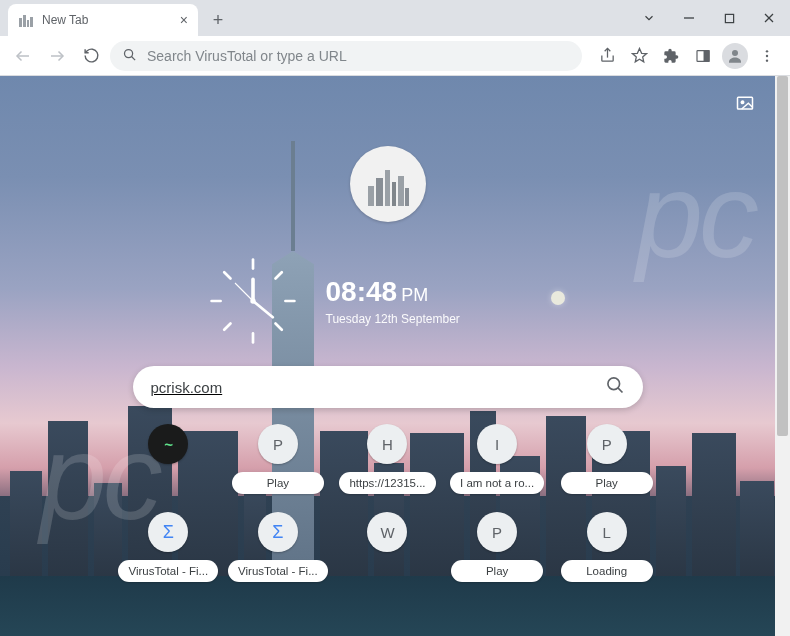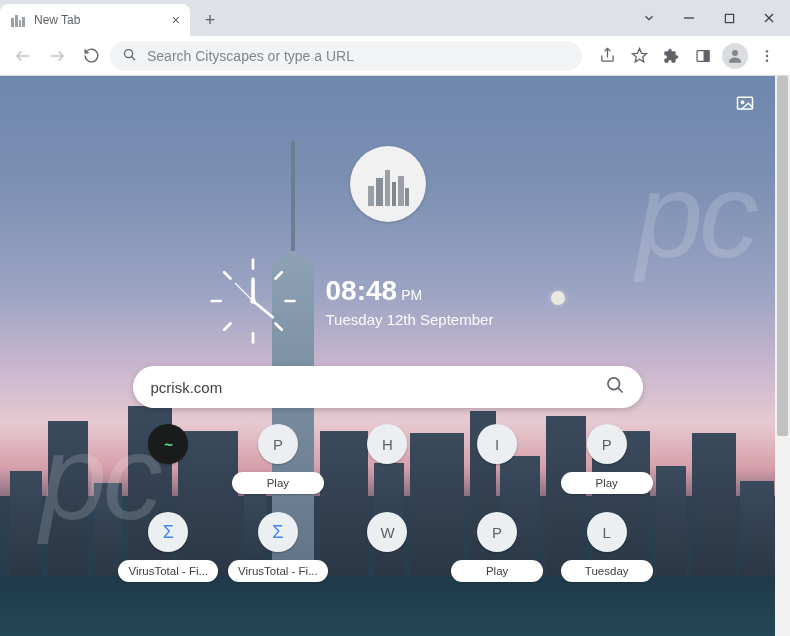--- a/index.html
+++ b/index.html
@@ -1,19 +1,19 @@
 <!DOCTYPE html>
 <html><head>
 <meta charset="utf-8">
 <style>
 * { margin: 0; padding: 0; box-sizing: border-box; font-family: "Segoe UI", Arial, sans-serif; }
 body { width: 790px; height: 636px; overflow: hidden; background: #fff; }
 
 
-.titlebar { height: 36px; background: #dee1e6; display: flex; align-items: flex-end; position: relative; }
+.titlebar { height: 36px; background: #dee1e6; display: flex; align-items: flex-end; padding-left: 8px; position: relative; }
 .tab { background: #fff; height: 32px; width: 190px; border-radius: 8px 8px 0 0; display: flex; align-items: center; padding: 0 10px; gap: 8px; font-size: 12px; color: #5f6368; }
 .tab .favicon { width: 16px; height: 16px; display:flex; align-items:flex-end; justify-content:center; }
 .tab .favicon svg { width:16px; height:16px; }
 .tab .close { margin-left: auto; color:#5f6368; font-size: 14px; line-height:1; }
 .newtab { width: 28px; height: 28px; display:flex; align-items:center; justify-content:center; color:#5f6368; font-size:18px; margin-left:6px; margin-bottom:2px; border-radius:50%; }
 .winbtns { position:absolute; right:4px; top:0; height:36px; display:flex; align-items:center; gap:6px; }
 .winbtn { width:34px; height:28px; display:flex; align-items:center; justify-content:center; color:#3c4043; }
 
 
 .toolbar { height: 40px; background:#fff; border-bottom:1px solid #dadce0; display:flex; align-items:center; padding:0 8px; gap:4px; }
@@ -61,25 +61,25 @@
 
 .logo { position:absolute; top:70px; left:50%; transform:translateX(-50%); width:76px; height:76px; border-radius:50%; background:#f1f1f1; display:flex; align-items:flex-end; justify-content:center; padding-bottom:14px; box-shadow:0 1px 3px rgba(0,0,0,.2);}
 .logo svg{ width:44px; height:40px; }
 
 
 .clockwrap { position:absolute; top:180px; left:50%; transform:translateX(-50%); width:360px; display:flex; align-items:center; gap:28px; color:#fff; }
 .analog { width:90px; height:90px; position:relative; }
 .analog .face{ position:absolute; inset:0; }
 .timeinfo { text-align:left; }
 .timeinfo .time { font-size:28px; font-weight:600; }
-.timeinfo .ampm { font-size:14px; font-weight:500; margin-left:4px; }
-.timeinfo .date { font-size:15px; margin-top:4px; opacity:.95; }
-
-
-.searchbar { position:absolute; top:290px; left:50%; transform:translateX(-50%); width:510px; height:42px; background:#fff; border-radius:21px; display:flex; align-items:center; padding:0 18px; box-shadow:0 2px 6px rgba(0,0,0,.18); }
+.timeinfo .ampm { font-size:18px; font-weight:500; margin-left:4px; }
+.timeinfo .date { font-size:12px; margin-top:4px; opacity:.95; }
+
+
+.searchbar { position:absolute; top:290px; left:50%; transform:translateX(-50%); width:510px; height:42px; background:#fff; border-radius:21px; display:flex; align-items:center; padding:0 18px; box-shadow:0 2px 6px rgba(0,0,0,.18);text-decoration:underline; }
 .searchbar input { flex:1; border:none; outline:none; font-size:15px; color:#3c4043; background:transparent; }
 .searchbar .sicon { color:#5f6368; }
 
 
 .grid { position:absolute; top:348px; left:50%; transform:translateX(-50%); width:540px; display:grid; grid-template-columns:repeat(5, 1fr); row-gap:18px; column-gap:8px; }
 .tile { display:flex; flex-direction:column; align-items:center; gap:8px; }
 .ticon { width:40px; height:40px; border-radius:50%; background:#eceff1; display:flex; align-items:center; justify-content:center; font-size:15px; color:#5f6368; font-weight:500; box-shadow:0 1px 2px rgba(0,0,0,.25);}
 .ticon.dark { background:#1a1b1b; color:#5fe08a; font-style:italic; font-weight:700; }
 .tlabel { background:#fff; height:22px; min-width:92px; max-width:100px; padding:0 10px; border-radius:11px; font-size:11.5px; color:#3c4043; display:flex; align-items:center; justify-content:center; white-space:nowrap; overflow:hidden; text-overflow:ellipsis; box-shadow:0 1px 2px rgba(0,0,0,.2);}
 .sigma { color:#4285f4; font-size:18px; }
@@ -143,21 +143,21 @@
       <svg width="17" height="17" viewBox="0 0 24 24" fill="none" stroke="currentColor" stroke-width="2">
         <path d="M3 12a9 9 0 1 0 3-6.7L3 8"></path>
         <polyline points="3 3 3 8 8 8"></polyline>
       </svg>
     </div>
   <div class="omnibox">
     <span class="oicon"><svg width="15" height="15" viewBox="0 0 24 24" fill="none" stroke="currentColor" stroke-width="2">
           <circle cx="10.5" cy="10.5" r="6.5"></circle>
           <line x1="21" y1="21" x2="15.2" y2="15.2"></line>
         </svg></span>
-    <span>Search Cityscapes or type a URL</span>
+    <span>Search VirusTotal or type a URL</span>
   </div>
   <div class="rightbtns">
     <div class="tbtn">
         <svg width="17" height="17" viewBox="0 0 24 24" fill="none" stroke="currentColor" stroke-width="1.8">
           <path d="M4 12v7a1 1 0 0 0 1 1h14a1 1 0 0 0 1-1v-7"></path>
           <polyline points="16 6 12 2 8 6"></polyline>
           <line x1="12" y1="2" x2="12" y2="15"></line>
         </svg>
       </div>
     <div class="tbtn">
@@ -278,23 +278,25 @@
     <div class="grid" id="grid">
         <div class="tile">
           <div class="ticon dark">~</div>
         </div>
         <div class="tile">
           <div class="ticon">P</div>
           <div class="tlabel">Play</div>
         </div>
         <div class="tile">
           <div class="ticon">H</div>
+          <div class="tlabel">https://12315...</div>
         </div>
         <div class="tile">
           <div class="ticon">I</div>
+          <div class="tlabel">I am not a ro...</div>
         </div>
         <div class="tile">
           <div class="ticon">P</div>
           <div class="tlabel">Play</div>
         </div>
         <div class="tile">
           <div class="ticon">
             <span class="sigma">Σ</span>
           </div>
           <div class="tlabel">VirusTotal - Fi...</div>
@@ -307,21 +309,21 @@
         </div>
         <div class="tile">
           <div class="ticon">W</div>
         </div>
         <div class="tile">
           <div class="ticon">P</div>
           <div class="tlabel">Play</div>
         </div>
         <div class="tile">
           <div class="ticon">L</div>
-          <div class="tlabel">Tuesday</div>
+          <div class="tlabel">Loading</div>
         </div>
       </div>
   </div>
 
   <div class="scrollbar">
     <div class="thumb"></div>
   </div>
 </div>
 
 </body></html>

